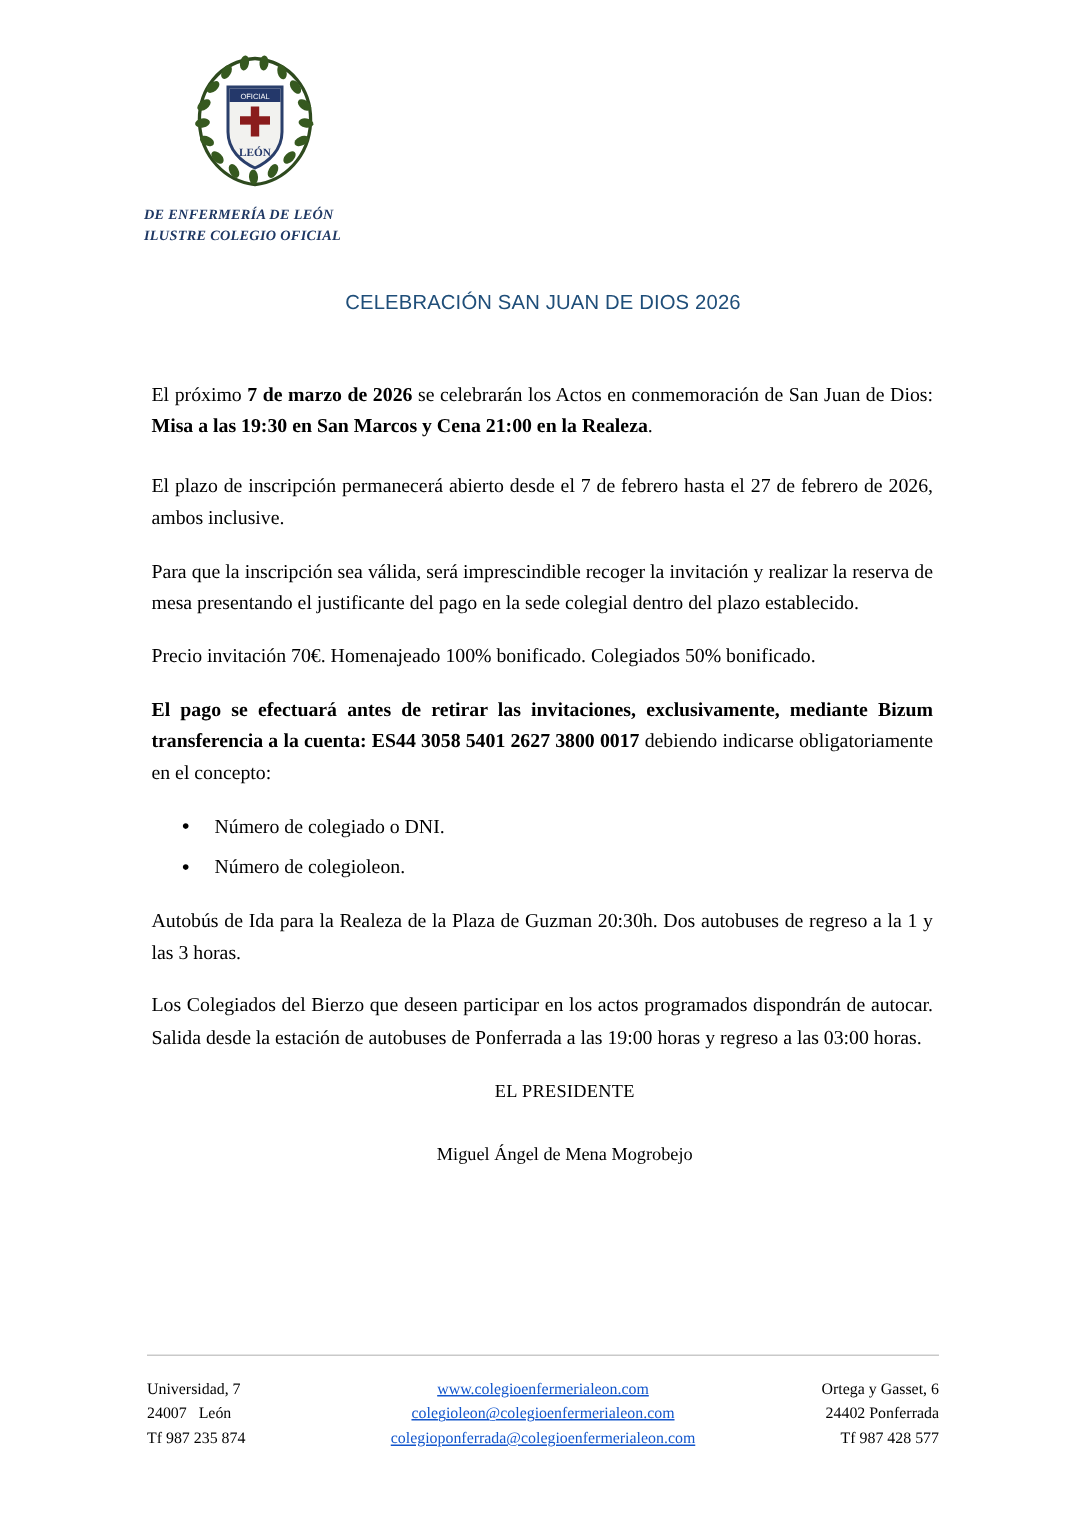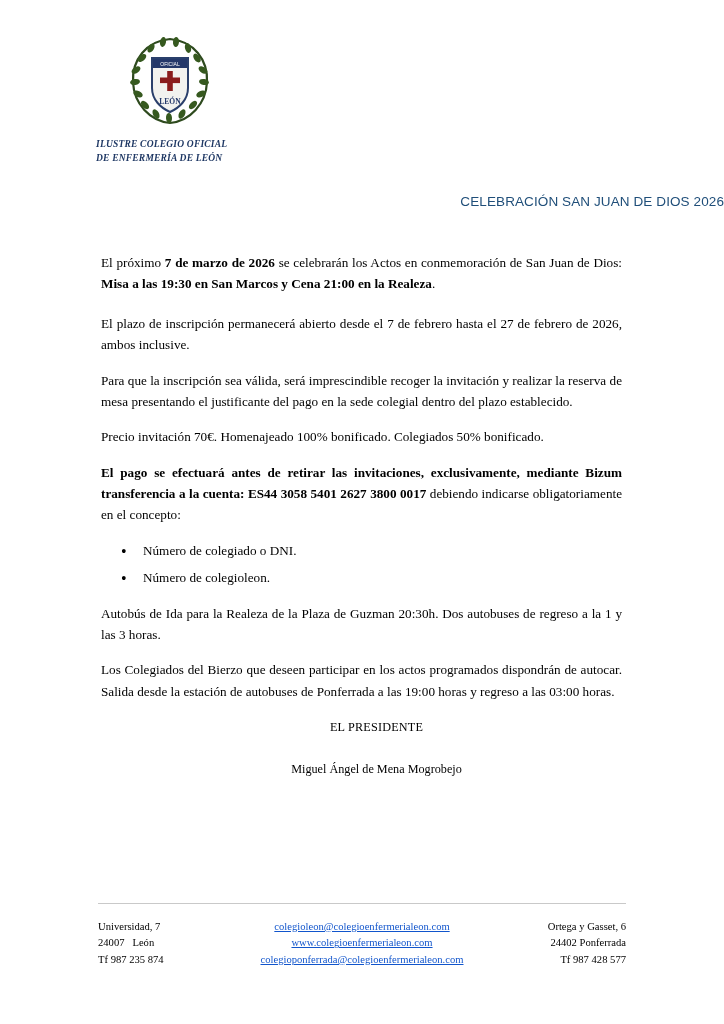--- a/index.html
+++ b/index.html
@@ -47,21 +47,21 @@
     color: #1f3864;
     line-height: 1.45;
   }
 
   
   .doc-title {
     position: absolute;
     left: 0;
     right: 0;
     top: 194px;
-    text-align: right;
+    text-align: center;
     font-family: "Liberation Sans", sans-serif;
     font-size: 13.5px;
     color: #1f4e79;
     letter-spacing: 0.1px;
   }
 
   
   .body-block {
     position: absolute;
     left: 101px;
@@ -183,22 +183,22 @@
         <text x="48" y="34.2" font-family="Liberation Sans, sans-serif" font-size="5" fill="#ffffff" text-anchor="middle">OFICIAL</text>
 
         <g fill="#8a1c1c">
           <rect x="45.2" y="39" width="5.6" height="20"></rect>
           <rect x="38" y="45.5" width="20" height="5.6"></rect>
         </g>
         <text x="48" y="72" font-family="Liberation Serif, serif" font-size="7.5" fill="#24386a" text-anchor="middle" font-weight="bold">LEÓN</text>
       </svg>
     </div>
     <div class="org-name">
+      <div>DE ENFERMERÍA DE LEÓN</div>
       <div>ILUSTRE COLEGIO OFICIAL</div>
-      <div>DE ENFERMERÍA DE LEÓN</div>
     </div>
   </div>
 
   <div class="doc-title">CELEBRACIÓN SAN JUAN DE DIOS 2026</div>
 
   <div class="body-block">
 
     <p class="gap-lg"><span>El próximo </span><b>7 de marzo de 2026</b><span> se celebrarán los Actos en conmemoración de San Juan de Dios: </span><b>Misa a las 19:30 en San Marcos y Cena 21:00 en la Realeza</b><span>.</span></p>
 
     <p>El plazo de inscripción permanecerá abierto desde el 7 de febrero hasta el 27 de febrero de 2026, ambos inclusive.</p>
@@ -226,22 +226,22 @@
   </div>
 
   <div class="footer-rule"></div>
   <div class="footer">
     <div class="col-left">
       <div>Universidad, 7</div>
       <div>24007   León</div>
       <div>Tf 987 235 874</div>
     </div>
     <div class="col-center">
+      <span class="link">www.colegioenfermerialeon.com</span>
       <span class="link">colegioleon@colegioenfermerialeon.com</span>
-      <span class="link">www.colegioenfermerialeon.com</span>
       <span class="link">colegioponferrada@colegioenfermerialeon.com</span>
     </div>
     <div class="col-right">
       <div>Ortega y Gasset, 6</div>
       <div>24402 Ponferrada</div>
       <div>Tf 987 428 577</div>
     </div>
   </div>
 
 </div>

